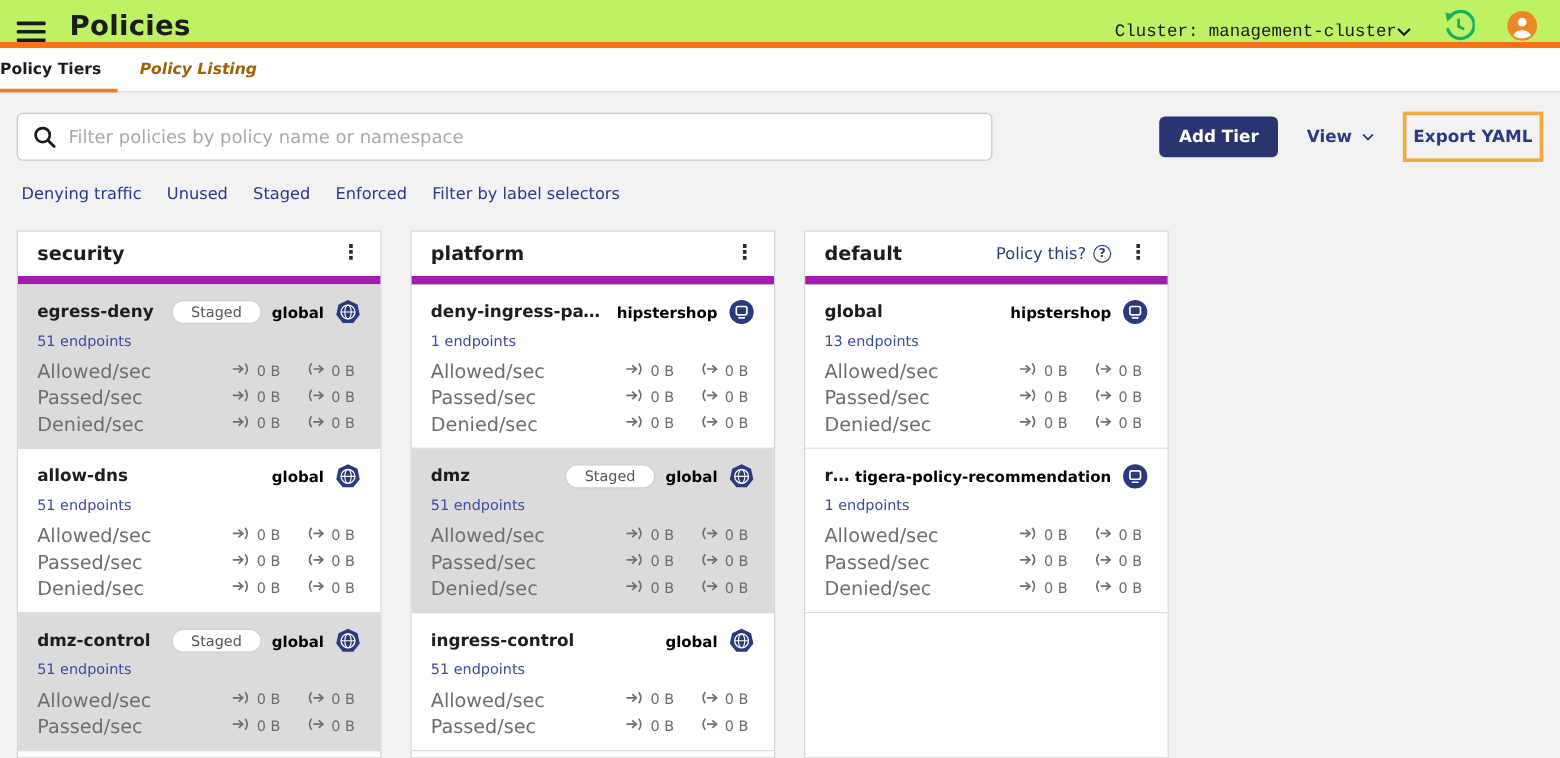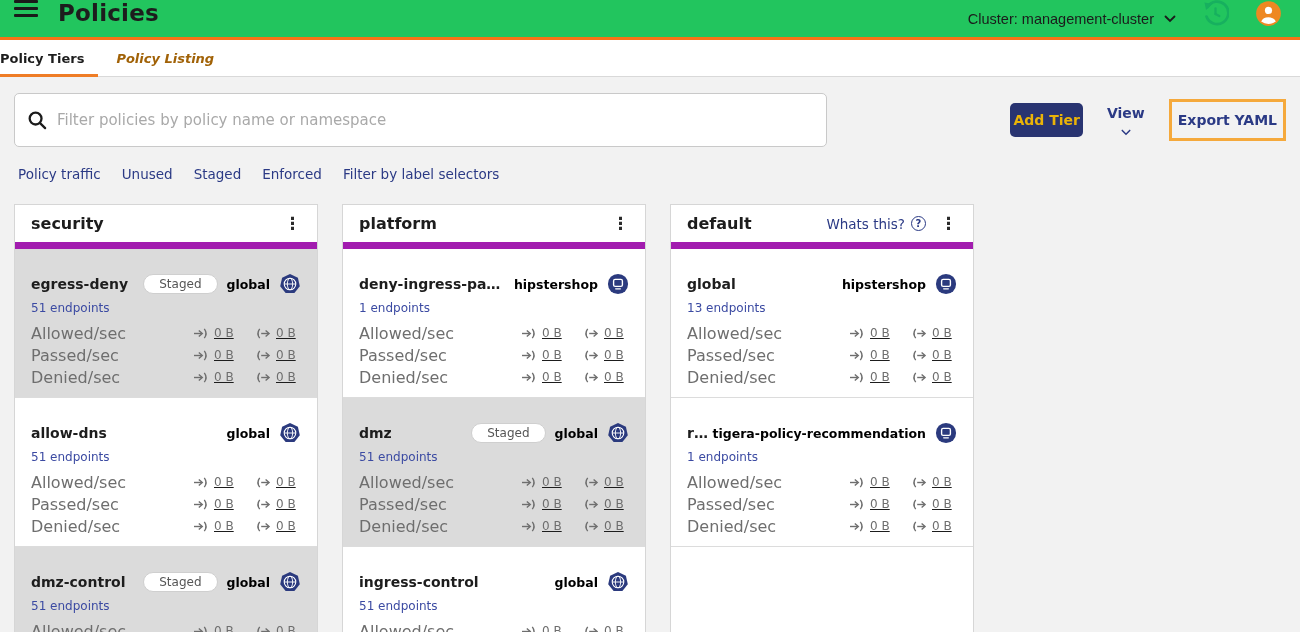--- a/index.html
+++ b/index.html
@@ -1,56 +1,56 @@
 <!DOCTYPE html>
 <html style="--orange: #ef7d26; --highlight: #f5a93c; --navy: #2b3a85; --btn-navy: #293471; --link-blue: #3b4aa2; --staged-bg: #dbdbdb;"><head>
 <meta charset="utf-8">
 <style>
   * { margin:0; padding:0; box-sizing:border-box; }
   html,body { width:1300px; height:632px; overflow:hidden; background:#f2f2f2;
     font-family:"DejaVu Sans","Liberation Sans",sans-serif; color:#1d1d1d; }
 
   
-  .topbar { height:40px; background:#22c55e; display:flex; align-items:flex-start;
-    padding:0 18px 0 14px; border-bottom:3px solid #f97316; }
+  .topbar { height:40px; background:#bef264; display:flex; align-items:flex-end;
+    padding:0 18px 0 14px; border-bottom:5px solid #f97316; }
   .hamburger { width:24px; height:17px; display:flex; flex-direction:column;
     justify-content:space-between; cursor:pointer; background:none; border:none; }
   .hamburger span { display:block; height:3px; background:#1a1a1a; border-radius:1px; }
   .app-title { font-size:23px; font-weight:800; margin-left:20px; letter-spacing:.2px; }
   .topbar-right { margin-left:auto; display:flex; align-items:center; gap:26px; }
-  .cluster-select { display:flex; align-items:center; gap:10px; font-size:14.5px;
+  .cluster-select { display:flex; align-items:center; gap:0; font-size:14.5px;
     color:#1b1b1b; background:none; border:none; cursor:pointer;
-    font-family:Liberation Sans, sans-serif;margin-top:11px; }
+    font-family:Liberation Mono, monospace;margin-top:11px; }
   .icon-btn { background:none; border:none; cursor:pointer; display:flex; align-items:center; }
 
   
   .tabbar { height:37px; background:#fff; border-bottom:1px solid #d9d9d9;
     display:flex; align-items:center; position:relative; gap:32px; }
   .tab { font-size:13px; font-weight:700; background:none; border:none; cursor:pointer;
     font-family:inherit; }
   .tab.active { color:#1d1d1d; }
   .tab.inactive { color:#a16207;font-style:italic; }
   .tab-underline { position:absolute; left:0; bottom:-1px; width:98px; height:3px;
     background:var(--orange,#ef7d26); }
 
   
   .content { padding:16px 14px 0 14px; }
   .toolbar { display:flex; align-items:center; }
-  .search-box { width:813px; height:54px; background:#fff; border:1px solid #c9c9c9;
+  .search-box { width:813px; height:40px; background:#fff; border:1px solid #c9c9c9;
     border-radius:5px; display:flex; align-items:center; padding:0 12px; gap:9px; }
   .search-box input { border:none; outline:none; flex:1; font-size:15px;
     font-family:inherit; color:#333; background:transparent; }
   .search-box input::placeholder { color:#a9a9a9; }
   .toolbar-actions { margin-left:auto; display:flex; align-items:center; gap:24px; }
-  .btn-primary { background:var(--btn-navy,#293471); color:#eab308; border:none;
-    border-radius:5px; font-size:14px; font-weight:600; padding:9px 3px;
+  .btn-primary { background:var(--btn-navy,#293471); color:#ffffff; border:none;
+    border-radius:5px; font-size:14px; font-weight:600; padding:9px 16px;
     cursor:pointer; font-family:inherit; }
   .link-btn { background:none; border:none; color:var(--navy,#2b3a85);
     font-size:14px; font-weight:600; cursor:pointer; display:flex;
-    align-items:center; gap:8px; font-family:inherit;flex-direction:column; }
+    align-items:center; gap:8px; font-family:inherit; }
   .export-highlight { border:3px solid var(--highlight,#f5a93c); padding:10px 6px; }
   .export-highlight .link-btn { padding:0; }
 
   .filters { display:flex; gap:21px; margin-top:19px; padding-left:4px; }
   .filter-link { background:none; border:none; color:var(--navy,#2b3a85);
     font-size:13.5px; font-weight:500; cursor:pointer; font-family:inherit; }
 
   
   .tiers { display:flex; gap:24px; margin-top:22px; align-items:flex-start; }
   .tier { width:304px; min-height:440px; background:#fff; border:1px solid #d6d6d6; }
@@ -61,36 +61,36 @@
   .whats-this { display:flex; align-items:center; gap:6px; background:none; border:none;
     color:var(--navy,#2b3a85); font-size:13.5px; font-weight:500; cursor:pointer;
     font-family:inherit; }
   .q-circle { width:15px; height:15px; border:1.3px solid var(--navy,#2b3a85);
     border-radius:50%; font-size:10px; font-weight:700; display:inline-flex;
     align-items:center; justify-content:center; }
   .kebab { background:none; border:none; font-size:17px; font-weight:700;
     color:#2b2b2b; cursor:pointer; line-height:1; padding:2px 4px; font-family:inherit; }
 
   
-  .card { padding:23px 16px 9px 16px; border-bottom:1px solid #dcdcdc; cursor:pointer; }
+  .card { padding:11px 16px 9px 16px; border-bottom:1px solid #dcdcdc; cursor:pointer; }
   .card.staged-bg { background:var(--staged-bg,#dbdbdb); }
   .card-top { display:flex; align-items:center; min-height:24px; }
   .policy-name { font-size:14px; font-weight:700; color:#1d1d1d; white-space:nowrap;
     overflow:hidden; text-overflow:ellipsis; flex:1 1 auto; min-width:0; padding-right:6px; }
   .card-top-right { margin-left:auto; display:flex; align-items:center; gap:9px; flex:0 0 auto; }
   .staged-pill { background:#fff; border:1px solid #cfcfcf; border-radius:12px;
     font-size:12px; color:#555; padding:2px 15px; }
   .scope-label { font-size:12.5px; font-weight:600; color:#000000; }
   .scope-icon { display:flex; align-items:center; }
   .endpoints { display:inline-block; font-size:12px; color:var(--link-blue,#3b4aa2);
     margin:5px 0 7px 0; text-decoration:none; cursor:pointer; }
   .stat-row { display:flex; align-items:center; height:22px; }
   .stat-label { font-size:16px; color:#6e6e6e; }
   .stat-values { margin-left:auto; display:flex; gap:16px; }
-  .stat-pair { display:flex; align-items:center; gap:5px; width:46px;text-decoration:underline; }
+  .stat-pair { display:flex; align-items:flex-start; gap:5px; width:46px; }
   .stat-val { font-size:12px; color:#6e6e6e; }
 </style>
 </head>
 <body>
 
 <header class="topbar">
   <button class="hamburger">
     <span></span>
       <span></span>
       <span></span>
@@ -145,21 +145,21 @@
             <polyline points="1.5,1.5 6,6 10.5,1.5" fill="none" stroke="#2b3a85" stroke-width="1.8" stroke-linecap="round"></polyline>
           </svg>
       </button>
       <div class="export-highlight">
         <button class="link-btn">Export YAML</button>
       </div>
     </div>
   </div>
 
   <div class="filters">
-    <button class="filter-link">Policy traffic</button>
+    <button class="filter-link">Denying traffic</button>
     <button class="filter-link">Unused</button>
     <button class="filter-link">Staged</button>
     <button class="filter-link">Enforced</button>
     <button class="filter-link">Filter by label selectors</button>
   </div>
 
   <div class="tiers" id="tiers-root">
   <section class="tier">
     <header class="tier-header">
       <h2 class="tier-title">security</h2>
@@ -659,21 +659,21 @@
 </div>
   </article>
 </div>
   </section>
 
   <section class="tier">
     <header class="tier-header">
       <h2 class="tier-title">default</h2>
       <div class="tier-header-right">
         <button class="whats-this">
-          <span class="wt-text">Whats this?</span>
+          <span class="wt-text">Policy this?</span>
           <span class="q-circle">?</span>
         </button>
         <button class="kebab">⋮</button>
       </div>
     </header>
     <div class="cards">
   <article class="card">
     <div class="card-top">
       <h3 class="policy-name">global</h3>
       <div class="card-top-right">

